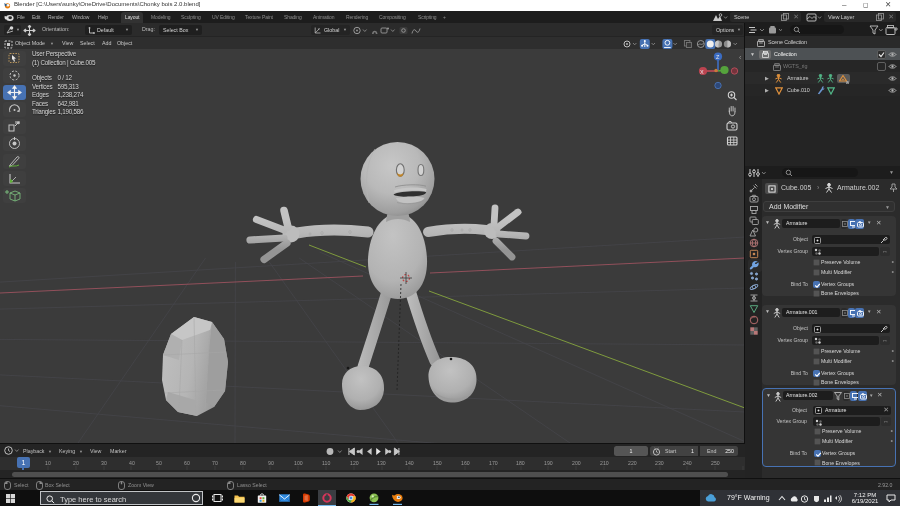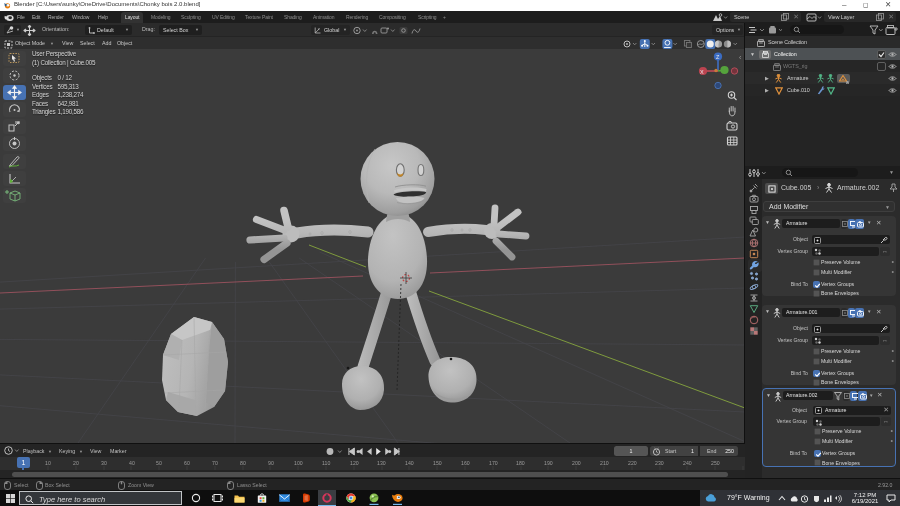--- a/index.html
+++ b/index.html
@@ -1043,21 +1043,21 @@
     <span class="abs" style="left:878px;top:2.5px;color:#9a9a9a">2.92.0</span>
   </div>
 
   <div id="taskbar" class="abs">
     <svg class="abs" style="left:6px;top:4px" width="9" height="9" viewBox="0 0 9 9">
         <rect x="0" y="0" width="4.2" height="4.2" fill="#d8d8d8"></rect>
         <rect x="4.8" y="0" width="4.2" height="4.2" fill="#d8d8d8"></rect>
         <rect x="0" y="4.8" width="4.2" height="4.2" fill="#d8d8d8"></rect>
         <rect x="4.8" y="4.8" width="4.2" height="4.2" fill="#d8d8d8"></rect>
       </svg>
-    <div class="abs" style="left:19px;top:1px;width:163px;height:14px;background:#33363a;border:1px solid #c0c3c6;font-style:italic;">
+    <div class="abs" style="left:40px;top:1px;width:163px;height:14px;background:#33363a;border:1px solid #c0c3c6;">
       <svg class="abs" style="left:5px;top:3px" width="9" height="9" viewBox="0 0 9 9">
           <circle cx="3.7" cy="3.7" r="2.8" fill="none" stroke="#e8e8e8" stroke-width="1"></circle>
           <line x1="5.8" y1="5.8" x2="8.2" y2="8.2" stroke="#e8e8e8" stroke-width="1"></line>
         </svg>
       <span class="abs" style="left:19px;top:3px;color:#d8d8d8;font-size:7.5px;">Type here to search</span>
     </div>
     <svg class="abs" style="left:191px;top:3px" width="10" height="10" viewBox="0 0 10 10">
         <circle cx="5" cy="5" r="3.6" fill="none" stroke="#e8e8e8" stroke-width="1.1"></circle>
       </svg>
     <svg class="abs" style="left:212px;top:3px" width="11" height="10" viewBox="0 0 11 10">

